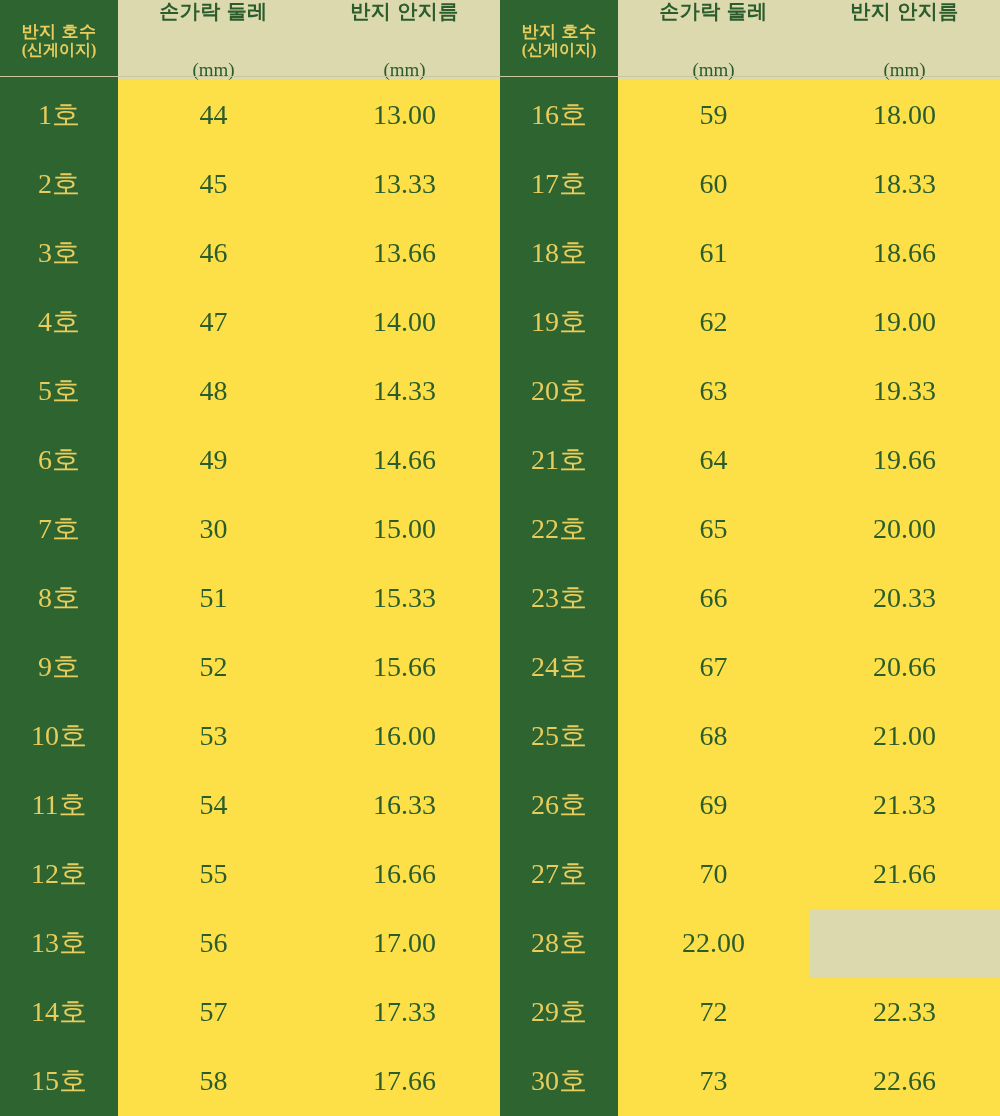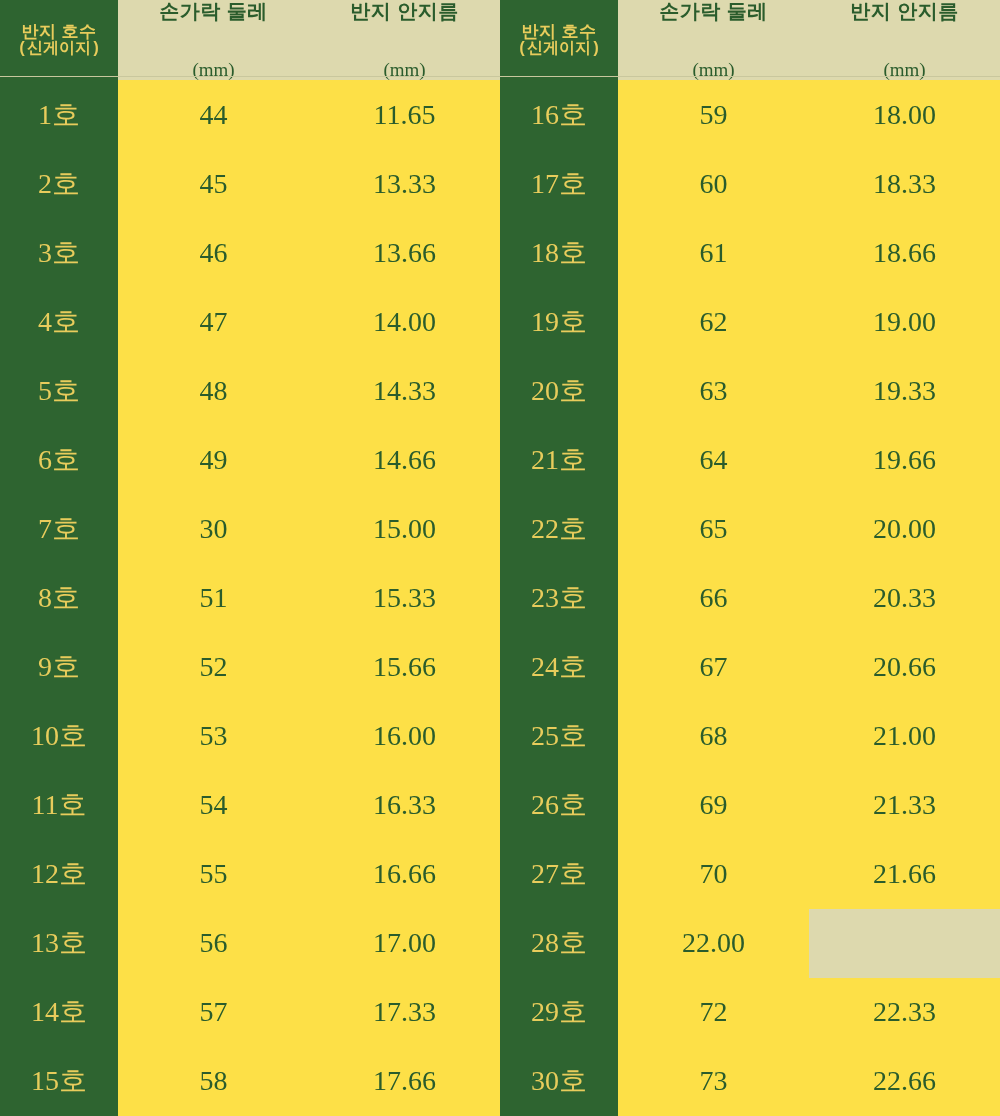--- a/index.html
+++ b/index.html
@@ -79,21 +79,21 @@
     font-size: 19px;
     white-space: nowrap;
   }
   .hcell.size .h-main,
   .hcell.size .h-sub {
     color: #e8cc5c;
   }
   .hcell.size .h-main { font-size: 17px; }
   .hcell.size .h-sub {
     font-size: 16px;
-    font-family: Liberation Mono, monospace;
+    font-family: Liberation Serif, serif;
     font-weight: bold;
   }
   .hcell.num .h-main { color: #2a5c2c; }
   .hcell.num .h-sub  { color: #2a5c2c; }
 
   
   .body-rows {
     flex: 1 1 auto;
     display: flex;
     flex-direction: column;
@@ -170,21 +170,21 @@
       </div>
     </div>
 
   </div>
 
   <div class="body-rows" id="body-rows">
       <div class="trow">
         <div class="panel-row">
           <div class="cell size">1호</div>
           <div class="cell num">44</div>
-          <div class="cell num">11.65</div>
+          <div class="cell num">13.00</div>
         </div>
         <div class="panel-row">
           <div class="cell size">16호</div>
           <div class="cell num">59</div>
           <div class="cell num">18.00</div>
         </div>
       </div>
       <div class="trow">
         <div class="panel-row">
           <div class="cell size">2호</div>

